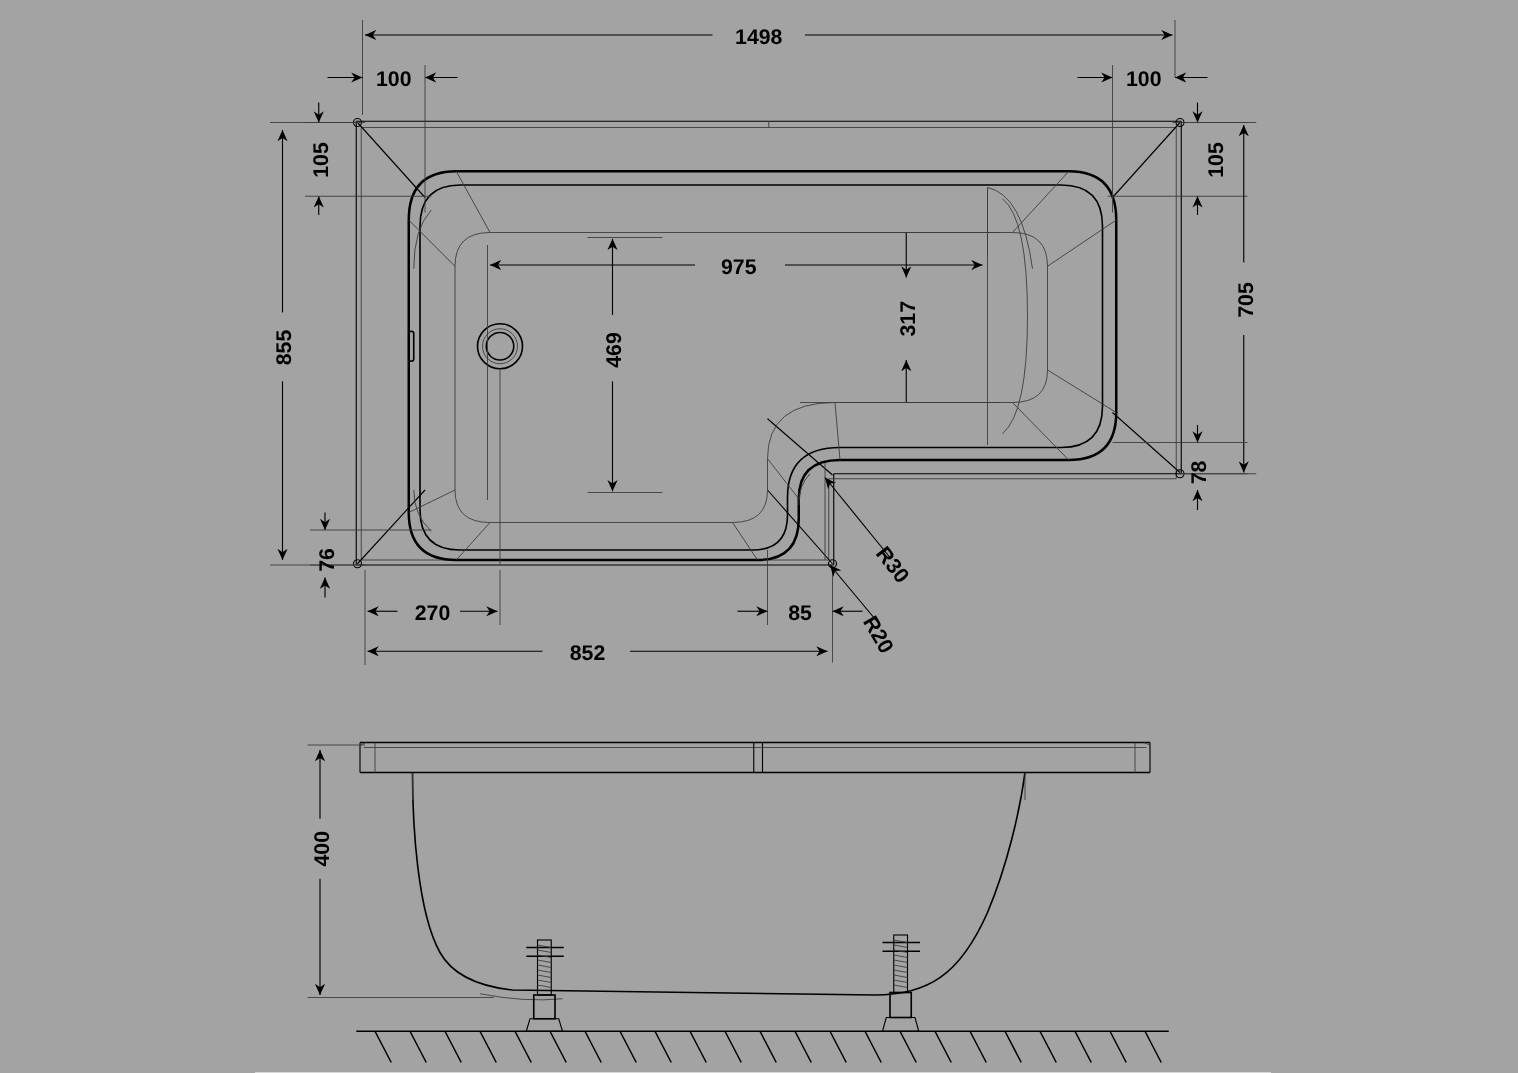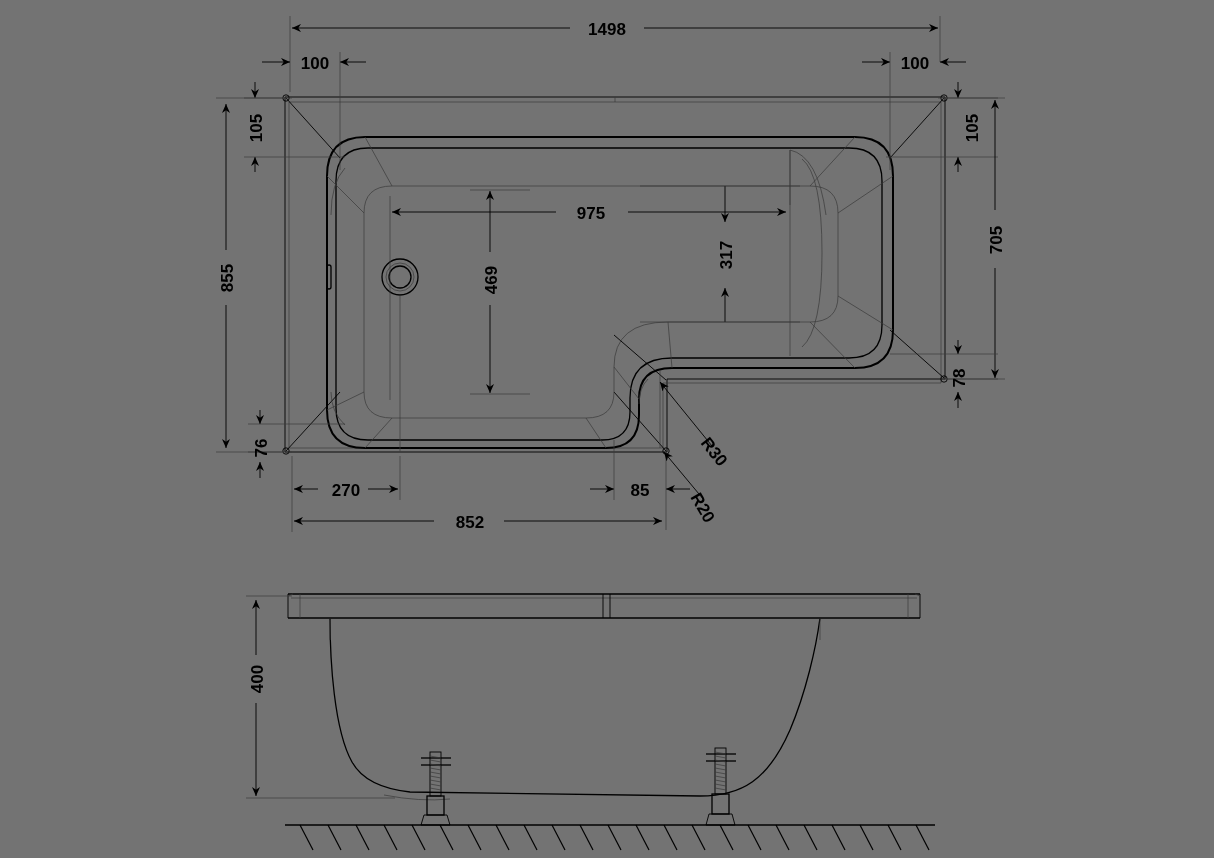--- a/index.html
+++ b/index.html
@@ -7,21 +7,21 @@
     padding: 0;
     background: #ffffff;
   }
   body {
     font-family: "Liberation Sans", sans-serif;
   }
   #drawing-root {
     position: relative;
     width: 1214px;
     height: 858px;
-    background: #737373;
+    background: #a3a3a3;
     overflow: hidden;
   }
   svg.sheet {
     position: absolute;
     top: 0;
     left: 0;
     width: 1214px;
     height: 858px;
     display: block;
   }

